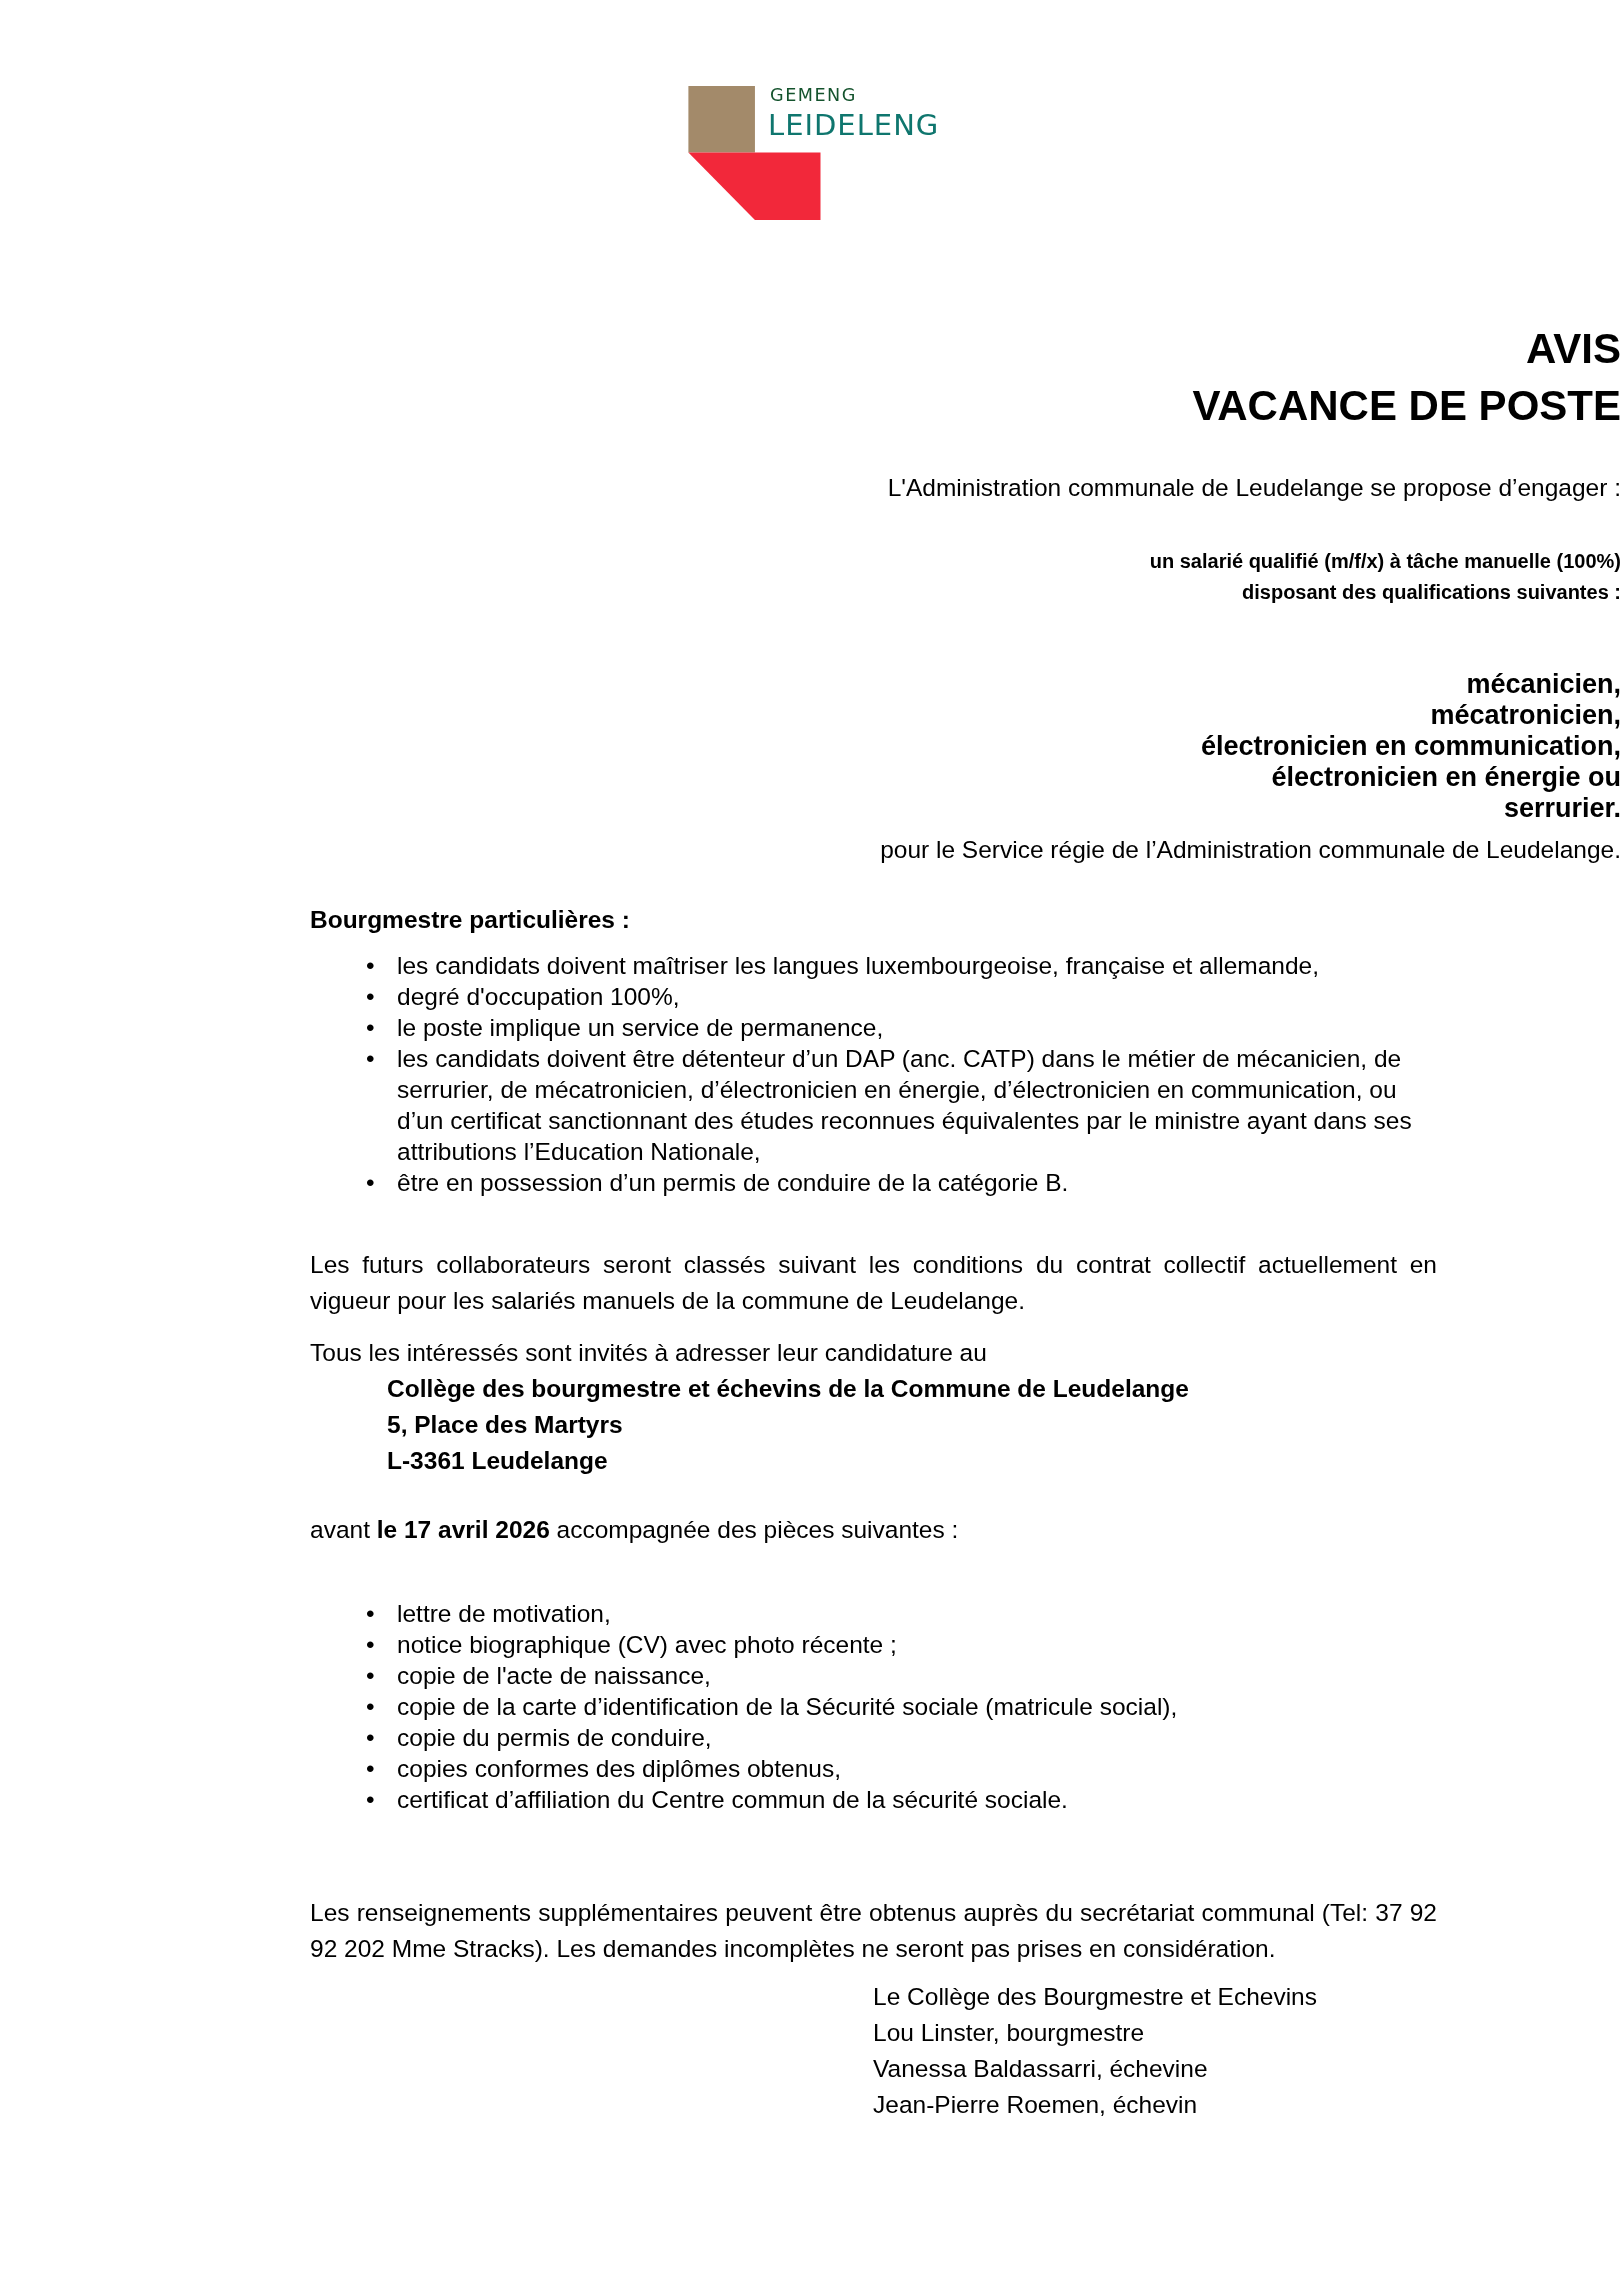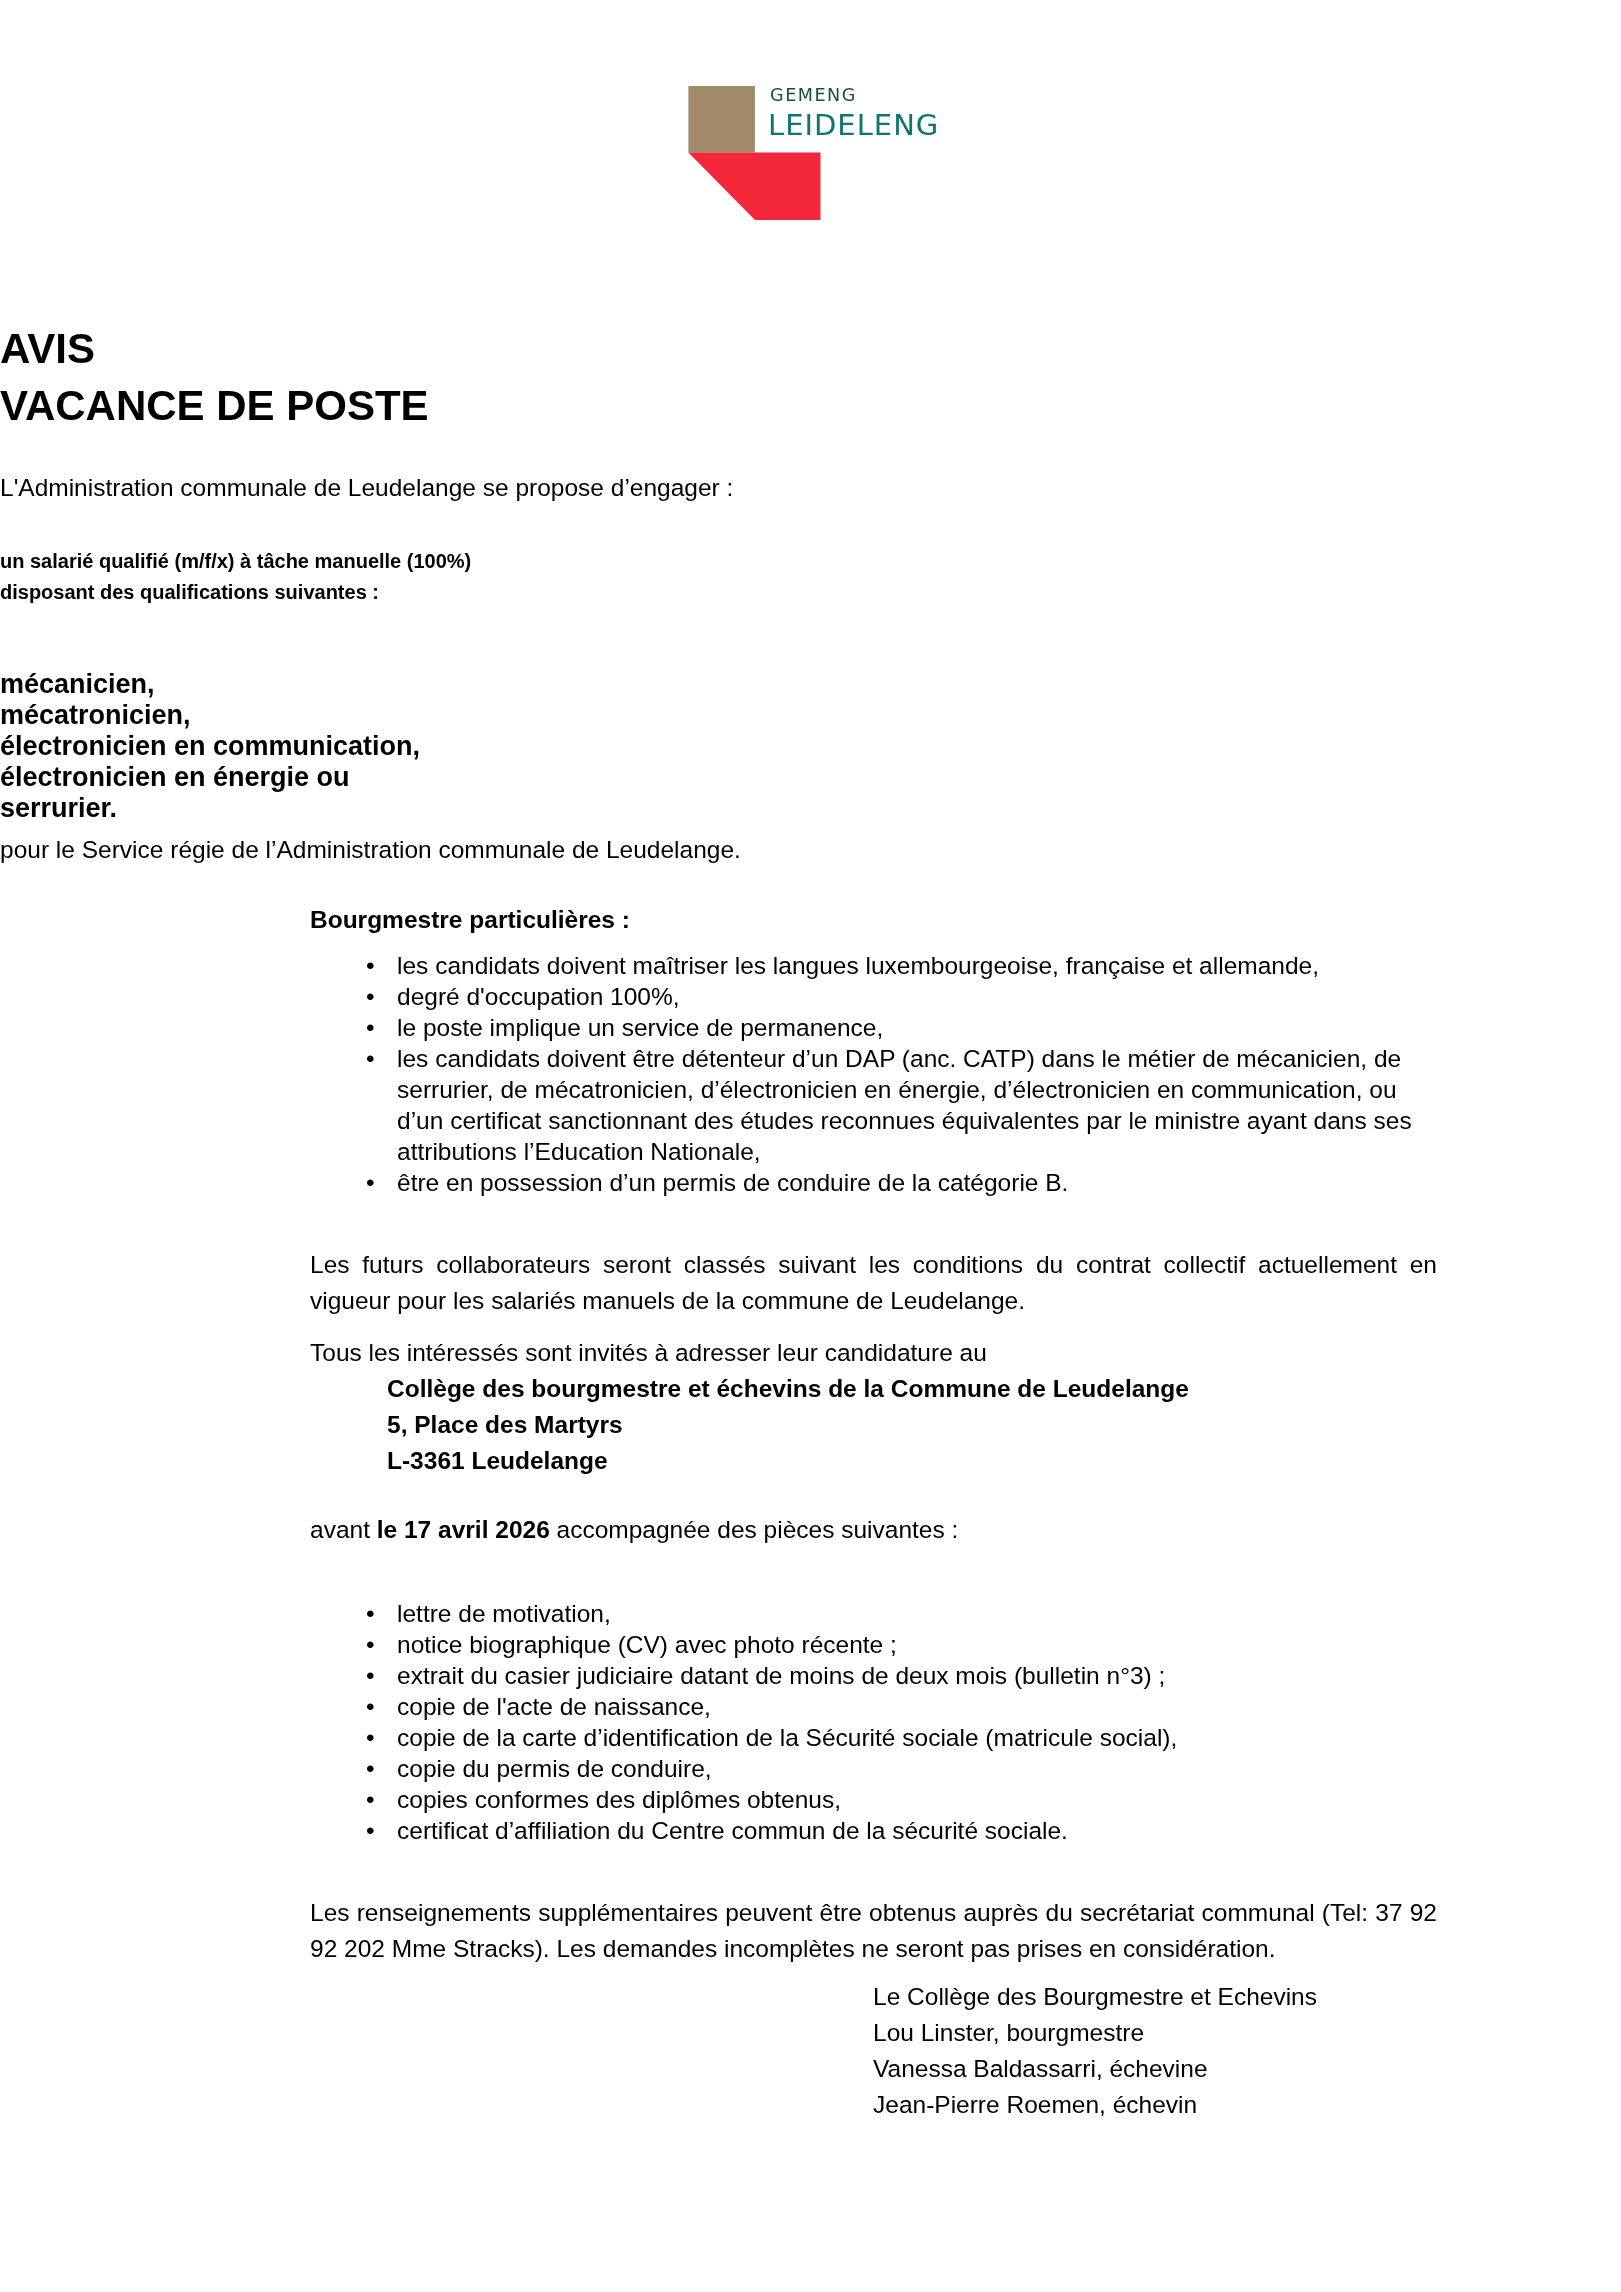--- a/index.html
+++ b/index.html
@@ -3,21 +3,21 @@
 <meta charset="utf-8">
 <style>
   html, body { margin:0; padding:0; background:#ffffff; }
   body { width:1621px; height:2293px; position:relative; overflow:hidden;
          font-family:"Liberation Sans", sans-serif; color:#000; }
   .logo { position:absolute; left:688px; top:86px; width:265px; height:137px; }
   .logo-text-small { position:absolute; left:770px; top:85px; font-size:17.6px; letter-spacing:1.5px;
                      color:#14532d; font-family:"DejaVu Sans", sans-serif; }
   .logo-text-big { position:absolute; left:768px; top:108px; font-size:29px; letter-spacing:1px;
                    color:#0f766e; font-family:"DejaVu Sans", sans-serif; }
-  .center { position:absolute; left:0; width:1621px; text-align:left; }
+  .center { position:absolute; left:0; width:1621px; text-align:right; }
   .title { font-weight:bold; font-size:42px; line-height:57px; top:320px; }
   .intro { font-size:24.5px; top:474px; }
   .bold { font-weight:bold; }
   .post { font-size:20px; line-height:31px; top:546px; }
   .quals { font-size:27px; line-height:31px; top:669px; }
   .service { font-size:24.5px; top:836px; }
   .block { position:absolute; left:310px; width:1127px; font-size:24.5px; }
   .heading { font-weight:bold; top:906px; }
   ul { margin:10px; padding:0; list-style:none; }
   li { position:relative; padding-left:77px; line-height:31px; }
@@ -80,21 +80,20 @@
   <div class="addr">Collège des bourgmestre et échevins de la Commune de Leudelange</div>
   <div class="addr">5, Place des Martyrs</div>
   <div class="addr">L-3361 Leudelange</div>
 </div>
 
 <div class="block p3"><span>avant </span><span class="bold">le 17 avril 2026</span><span> accompagnée des pièces suivantes :</span></div>
 
 <ul class="block docs-list">
   <li>lettre de motivation,</li>
   <li>notice biographique (CV) avec photo récente ;</li>
-  <li>extrait du casier judiciaire datant de moins de deux mois (bulletin n°3) ;</li>
   <li>copie de l'acte de naissance,</li>
   <li>copie de la carte d’identification de la Sécurité sociale (matricule social),</li>
   <li>copie du permis de conduire,</li>
   <li>copies conformes des diplômes obtenus,</li>
   <li>certificat d’affiliation du Centre commun de la sécurité sociale.</li>
 </ul>
 
 <div class="block justify p4">Les renseignements supplémentaires peuvent être obtenus auprès du secrétariat communal (Tel: 37 92 92 202 Mme Stracks). Les demandes incomplètes ne seront pas prises en considération.</div>
 
 <div class="signature">

